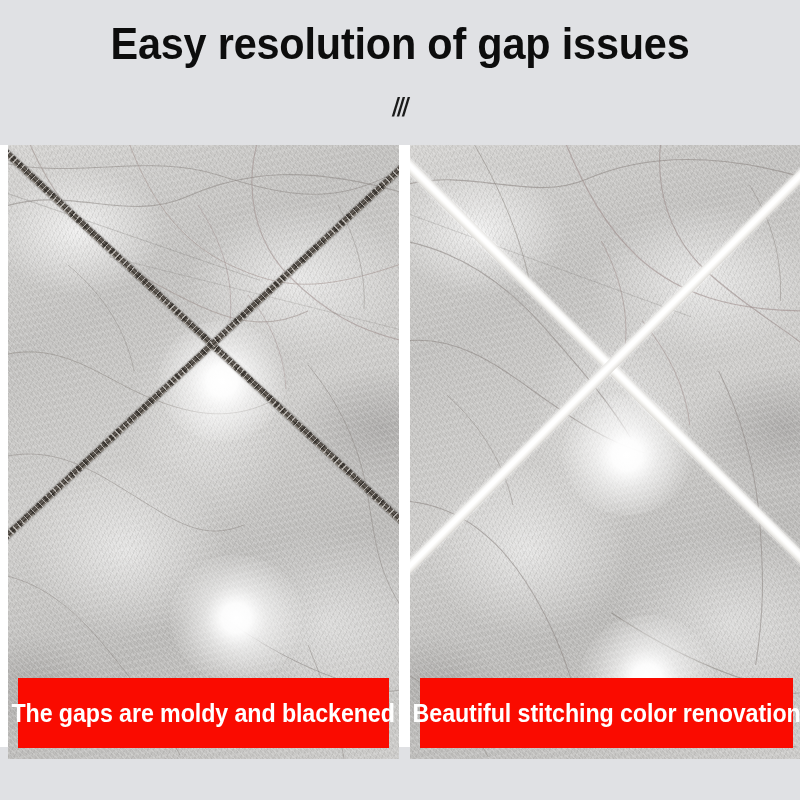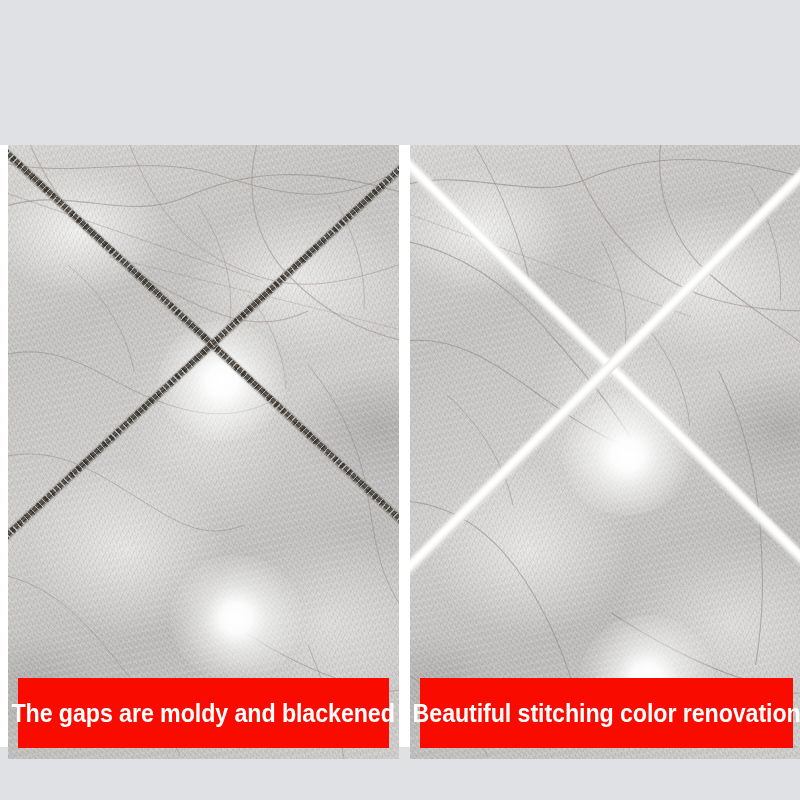--- a/index.html
+++ b/index.html
@@ -196,20 +196,24 @@
     width: 800px;
     height: 41px;
     background: #e0e1e4;
   }
 </style>
 </head>
 <body>
 
 <div class="page">
 
+  <div class="header">
+    <div class="page-title">Easy resolution of gap issues</div>
+    <div class="title-divider">///</div>
+  </div>
 
   <div class="photo-band">
 
     <div class="panel panel-before">
       <div class="stone"></div>
       <div class="stone-grain"></div>
 
       <svg class="veins" viewBox="0 0 391 614" preserveAspectRatio="none">
         <g fill="none" stroke="#8d8783" stroke-opacity="0.55">
           <path d="M-5 62 C 60 40, 120 78, 178 52 S 300 20, 396 48" stroke-width="1.2"></path>

